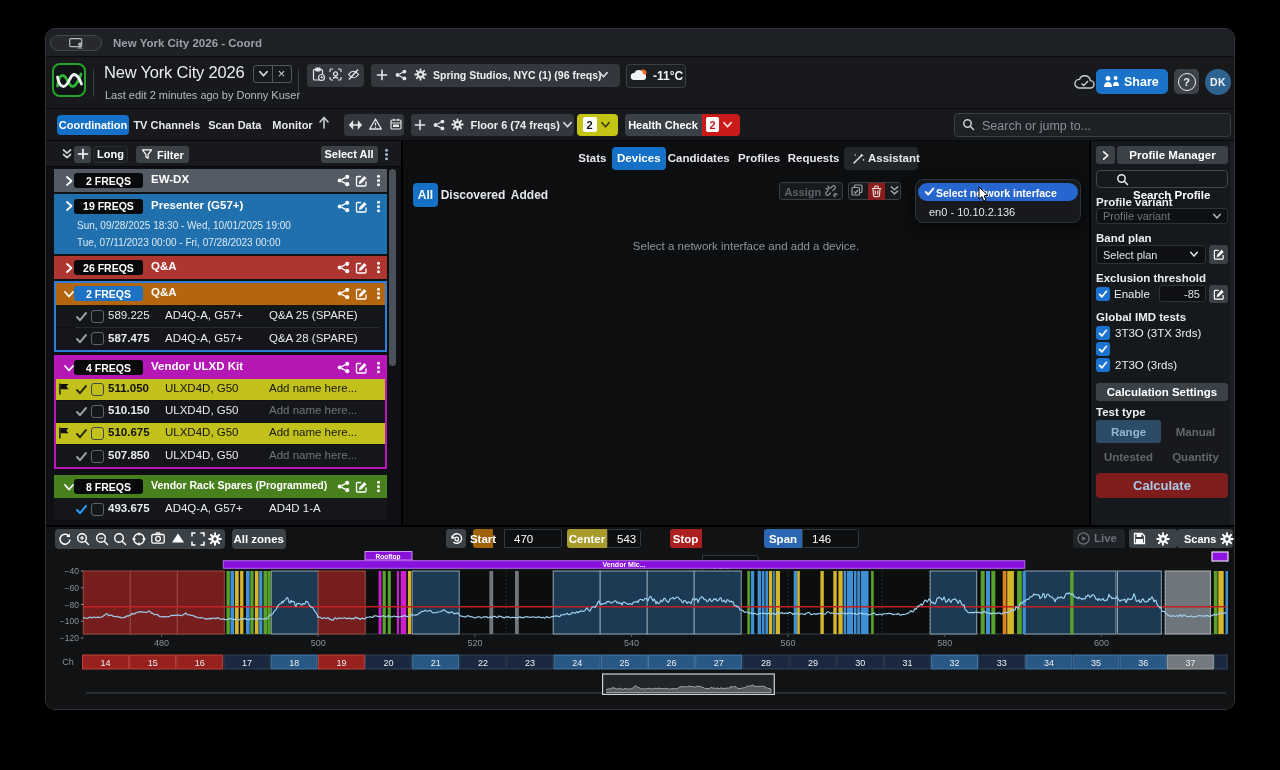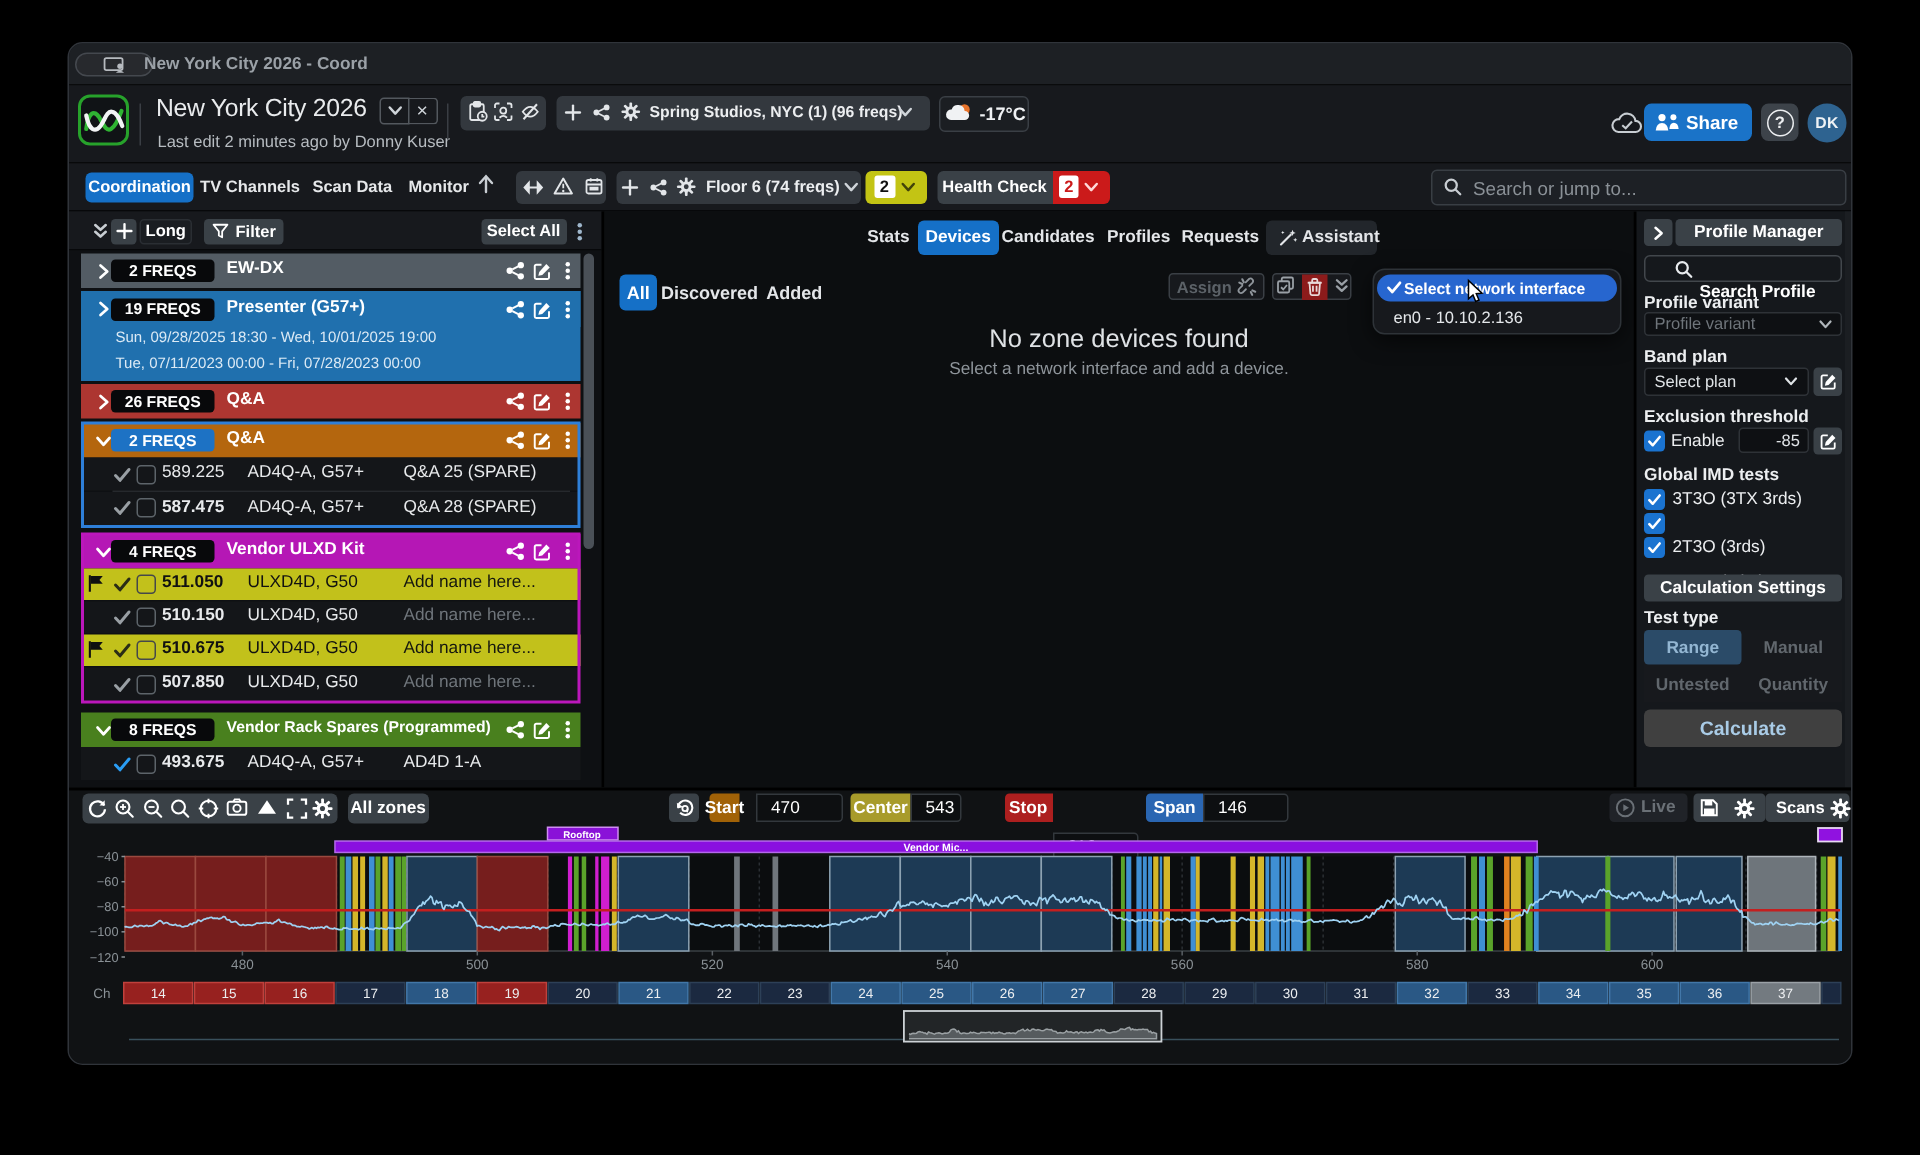--- a/index.html
+++ b/index.html
@@ -11,21 +11,21 @@
 </style></head><body>
 <div id="w">
 <div style="left:0px;top:0px;width:1190px;height:28px;background:#1d2024;border-bottom:1px solid #0a0b0c;"></div>
 <div style="left:4px;top:6px;width:52px;height:16px;background:#27292d;border:1px solid #44484e;border-radius:9px;">
       <svg width="16" height="11" viewBox="0 0 16 11" style="left:18px;top:2px;">
         <rect x="0.7" y="0.7" width="12" height="8" rx="1.2" fill="none" stroke="#b6babf" stroke-width="1.2"></rect>
         <circle cx="11" cy="6.2" r="1.8" fill="#b6babf"></circle>
         <path d="M8.2 10.5 q2.8 -2.6 5.6 0 z" fill="#b6babf"></path>
       </svg>
     </div>
-<div style="left:50px;top:8px;font-size:11.5px;font-weight:bold;color:#9ba1a7;">New York City 2026 - Coord</div>
+<div style="left:67px;top:8px;font-size:11.5px;font-weight:bold;color:#9ba1a7;">New York City 2026 - Coord</div>
 <div style="left:0px;top:28px;width:1190px;height:52px;background:#17191d;border-bottom:1px solid #08090a;"></div>
 <div style="left:6px;top:34px;width:34px;height:34px;background:#101316;border:2px solid #27a22b;border-radius:8px;">
       <svg width="28" height="28" viewBox="0 0 28 28" style="left:1px;top:1px;">
         <path d="M2.5 20 C4 8 8 7.5 11 12 C13.5 16 15.5 22 19 20 C22.5 18 24.5 12 26 8" fill="none" stroke="#2fb433" stroke-width="2.8" stroke-linecap="round"></path>
         <path d="M2.5 11 C4.5 21 8.5 22.5 12 18 C15 14 16 8 19.5 8.5 C23 9 25 14 26.5 18" fill="none" stroke="#f2f4f5" stroke-width="2.8" stroke-linecap="round"></path>
       </svg>
     </div>
 <div style="left:46.5px;top:40px;width:1px;height:28px;background:#3a3e44;"></div>
 <div style="left:58px;top:34px;font-size:16.5px;color:#e9ebed;letter-spacing:-0.2px;">New York City 2026</div>
 <div class="cen" style="left:207px;top:36px;width:20px;height:17.5px;border:1px solid #53585e;border-radius:3px 0 0 3px;">
@@ -112,21 +112,21 @@
         <polyline points="2,4 6,8.5 10,4" fill="none" stroke="#cfd4d9" stroke-width="1.8" stroke-linecap="round" stroke-linejoin="round"></polyline>
       </svg>
     </div>
 <div style="left:580px;top:34.5px;width:60px;height:24px;border:1px solid #3a3f45;border-radius:4px;background:#1b1e22;"></div>
 <div style="left:584px;top:39px;width:22px;height:15px;">
       <svg width="20" height="14" viewBox="0 0 20 14" style="">
         <circle cx="13" cy="5" r="3.5" fill="#e8742c"></circle>
         <path d="M4 12 a3.5 3.5 0 0 1 0.4 -7 a4.5 4.5 0 0 1 8.7 1 a2.9 2.9 0 0 1 0 6 z" fill="#f0f2f4"></path>
       </svg>
     </div>
-<div style="left:607px;top:39.5px;font-size:12px;font-weight:bold;color:#f0f2f4;">-17°C</div>
+<div style="left:607px;top:39.5px;font-size:12px;font-weight:bold;color:#f0f2f4;">-11°C</div>
 <div style="left:1028px;top:45px;width:24px;height:17px;">
       <svg width="22" height="16" viewBox="0 0 22 16" style="">
         <path d="M5 14 a4.3 4.3 0 0 1 0.5 -8.6 a5.6 5.6 0 0 1 10.8 1.2 a3.6 3.6 0 0 1 0 7.4 z" fill="none" stroke="#c8cdd2" stroke-width="1.4"></path>
         <polyline points="7.5,9.5 9.8,11.5 14,7" fill="none" stroke="#c8cdd2" stroke-width="1.4"></polyline>
       </svg>
     </div>
 <div style="left:1050px;top:40px;width:72px;height:25px;background:#1a73c8;border-radius:5px;"></div>
 <div style="left:1057px;top:46px;width:17px;height:13px;">
       <svg width="17" height="13" viewBox="0 0 17 13" style="">
         <g fill="#fff">
@@ -680,21 +680,20 @@
         <polyline points="2,7 5,10.2 11,3" fill="none" stroke="#fff" stroke-width="2.2" stroke-linecap="round" stroke-linejoin="round"></polyline>
       </svg>
     </div>
 <div style="left:890px;top:157.5px;font-size:10.5px;font-weight:bold;color:#fff;">Select network interface</div>
 <div style="left:883px;top:177px;font-size:11px;color:#e4e7ea;">en0 - 10.10.2.136</div>
 <div style="left:932px;top:157px;width:14px;height:18px;z-index:50;">
       <svg width="13" height="17" viewBox="0 0 13 17" style="">
         <path d="M1 1 L1 13.2 L4 10.6 L5.8 15 L8 14 L6.2 9.8 L10 9.5 Z" fill="#fff" stroke="#000" stroke-width="1"></path>
       </svg>
     </div>
-<div class="cen" style="left:357px;top:186px;width:686px;height:22px;font-size:17px;color:#dfe2e5;">No zone devices found</div>
 <div class="cen" style="left:357px;top:208px;width:686px;height:18px;font-size:11.5px;color:#8f959b;">Select a network interface and add a device.</div>
 <div style="left:1043px;top:112px;width:147px;height:384px;background:#15181c;border-left:2px solid #000;"></div>
 <div class="cen" style="left:1050px;top:117px;width:19px;height:18px;background:#3a4147;border-radius:3px;">
       <svg width="11" height="11" viewBox="0 0 12 12" style="">
         <polyline points="4,2 8.5,6 4,10" fill="none" stroke="#fff" stroke-width="1.8" stroke-linecap="round" stroke-linejoin="round"></polyline>
       </svg>
     </div>
 <div class="cen" style="left:1071px;top:117px;width:111px;height:18px;background:#3a4147;border-radius:3px;font-size:11.5px;font-weight:bold;color:#fff;">Profile Manager</div>
 <div style="left:1050px;top:140.5px;width:132px;height:18.5px;border:1px solid #42474c;border-radius:4px;"></div>
 <div style="left:1070px;top:143.5px;width:13px;height:13px;">
@@ -764,21 +763,21 @@
       </svg>
     </div>
 <div style="left:1069px;top:330.1px;font-size:11.5px;color:#eceef0;">2T3O (3rds)</div>
 <div class="cen" style="left:1050px;top:354px;width:132px;height:17.5px;background:#3a4147;border-radius:3px;font-size:11.5px;font-weight:bold;color:#fff;">Calculation Settings</div>
 <div style="left:1050px;top:377px;font-size:11.5px;font-weight:bold;color:#eceef0;">Test type</div>
 <div style="left:1050px;top:391px;width:132px;height:48px;background:#17191d;"></div>
 <div class="cen" style="left:1050px;top:391px;width:65px;height:23px;background:#2b4b68;border-radius:3px;font-size:11.5px;font-weight:bold;color:#93b6d2;">Range</div>
 <div class="cen" style="left:1117px;top:391px;width:65px;height:23px;font-size:11.5px;font-weight:bold;color:#61676d;">Manual</div>
 <div class="cen" style="left:1050px;top:416px;width:65px;height:23px;font-size:11.5px;font-weight:bold;color:#61676d;">Untested</div>
 <div class="cen" style="left:1117px;top:416px;width:65px;height:23px;font-size:11.5px;font-weight:bold;color:#61676d;">Quantity</div>
-<div class="cen" style="left:1050px;top:444px;width:132px;height:25px;background:#404040;border-radius:4px;font-size:13px;font-weight:bold;color:#a9cbe6;">Calculate</div>
+<div class="cen" style="left:1050px;top:444px;width:132px;height:25px;background:#7f1d1d;border-radius:4px;font-size:13px;font-weight:bold;color:#a9cbe6;">Calculate</div>
 <div style="left:1184px;top:112px;width:4px;height:384px;background:#1b1e22;"></div>
 <div style="left:0px;top:496px;width:1190px;height:186px;background:#101214;border-top:2px solid #000;"></div>
 <div style="left:9px;top:499.5px;width:170px;height:20px;background:#3a4147;border-radius:4px;"></div>
 <div style="left:11.7px;top:502.5px;width:14px;height:14px;">
       <svg width="14" height="14" viewBox="0 0 14 14" style="">
         <g fill="none" stroke="#fff" stroke-width="1.5">
           <path d="M11.5 5 A5 5 0 1 0 12 7.5"></path>
           <path d="M11.8 1.5 V5 H8.3" fill="#fff" stroke="none"></path>
         </g>
       </svg>

